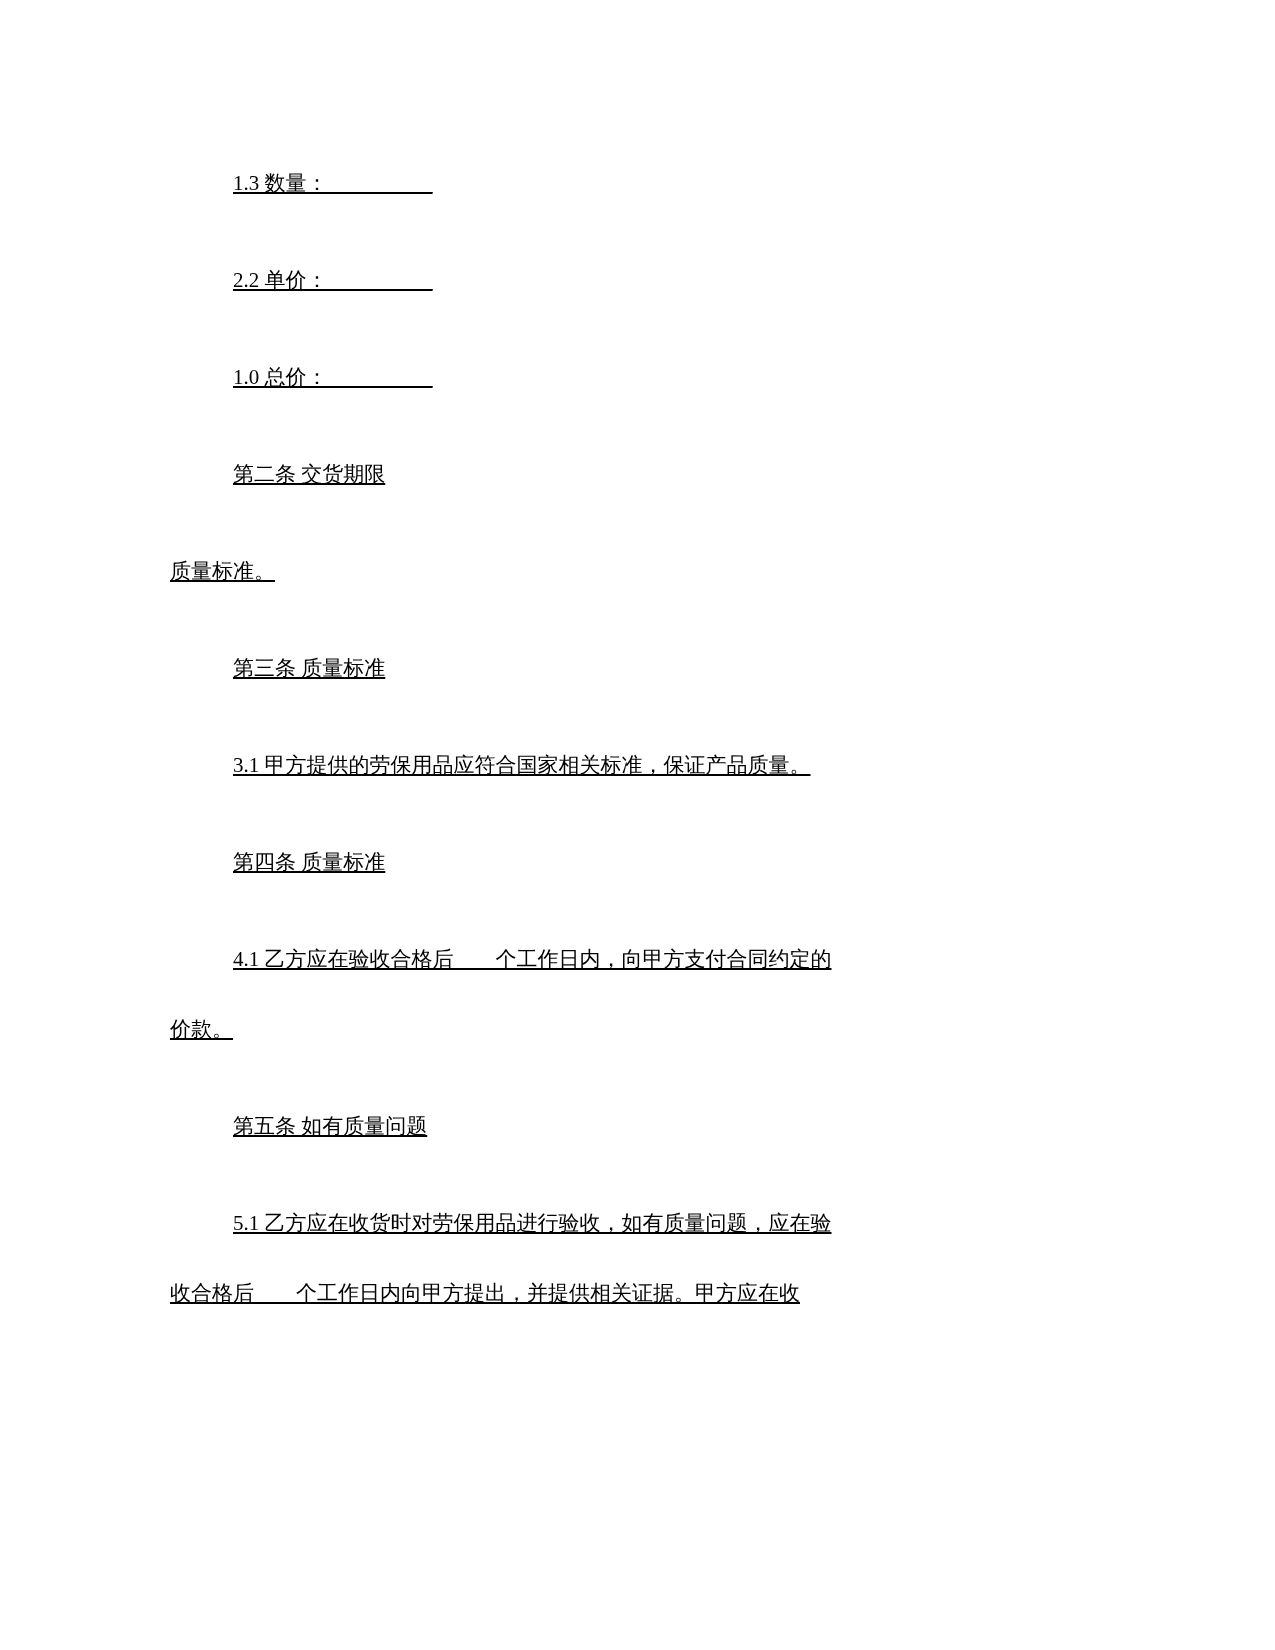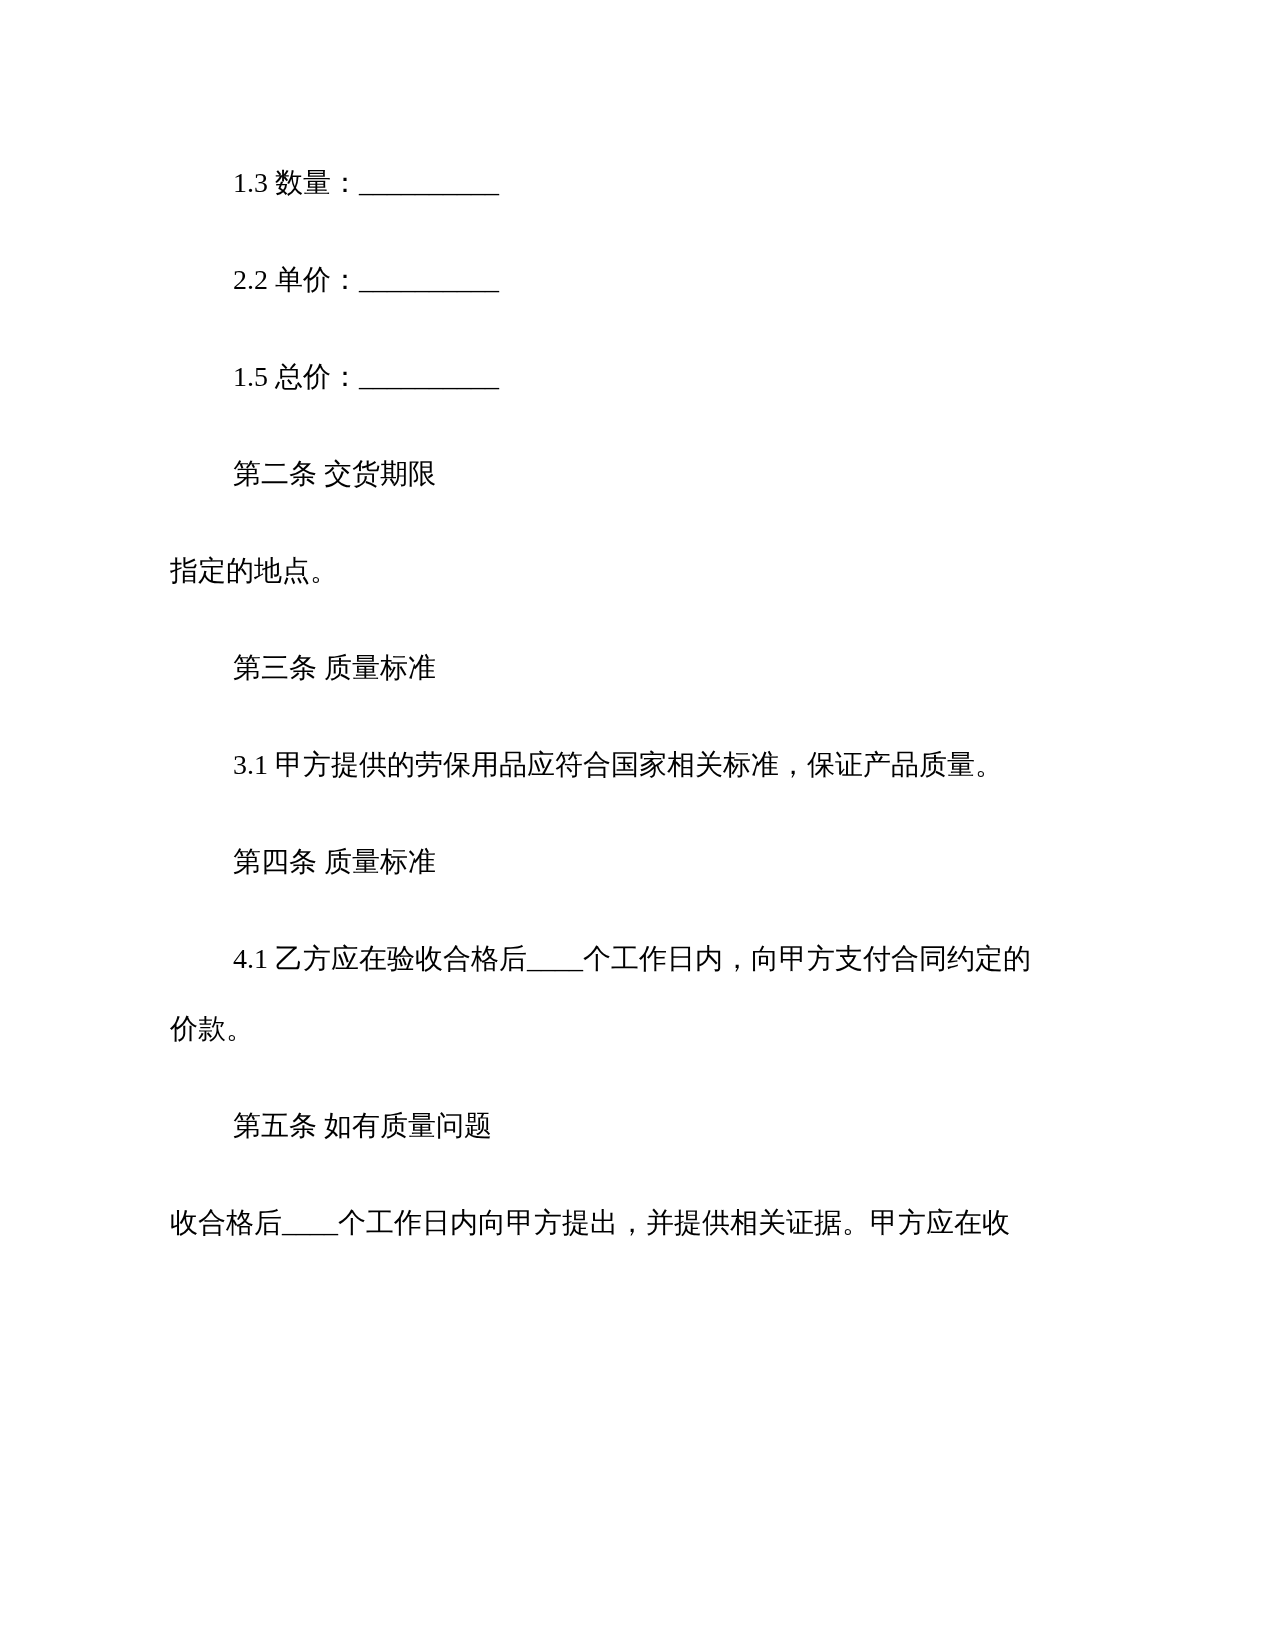--- a/index.html
+++ b/index.html
@@ -8,23 +8,24 @@
     background: #ffffff;
   }
   .page {
     position: relative;
     width: 1275px;
     height: 1650px;
     box-sizing: border-box;
     padding: 148px 168px 0 170px;
     background: #ffffff;
     font-family: "Liberation Serif", "DejaVu Serif", serif;
-    font-size: 28px;
+    font-size: 21px;
     color: #000000;
     overflow: hidden;
+    text-decoration: underline;
   }
   .para {
     margin: 0 0 27px 0;
   }
   .line {
     line-height: 70px;
     white-space: nowrap;
     text-align: left;
   }
   .line.first {
@@ -38,29 +39,29 @@
 
   <div class="para">
     <div class="line first">1.3 数量：__________</div>
   </div>
 
   <div class="para">
     <div class="line first">2.2 单价：__________</div>
   </div>
 
   <div class="para">
-    <div class="line first">1.5 总价：__________</div>
+    <div class="line first">1.0 总价：__________</div>
   </div>
 
   <div class="para">
     <div class="line first">第二条 交货期限</div>
   </div>
 
   <div class="para">
-    <div class="line">指定的地点。</div>
+    <div class="line">质量标准。</div>
   </div>
 
   <div class="para">
     <div class="line first">第三条 质量标准</div>
   </div>
 
   <div class="para">
     <div class="line first">3.1 甲方提供的劳保用品应符合国家相关标准，保证产品质量。</div>
   </div>
 
@@ -71,16 +72,17 @@
   <div class="para">
     <div class="line first">4.1 乙方应在验收合格后____个工作日内，向甲方支付合同约定的</div>
     <div class="line">价款。</div>
   </div>
 
   <div class="para">
     <div class="line first">第五条 如有质量问题</div>
   </div>
 
   <div class="para">
+    <div class="line first">5.1 乙方应在收货时对劳保用品进行验收，如有质量问题，应在验</div>
     <div class="line">收合格后____个工作日内向甲方提出，并提供相关证据。甲方应在收</div>
   </div>
 
 </div>
 
 </body></html>

